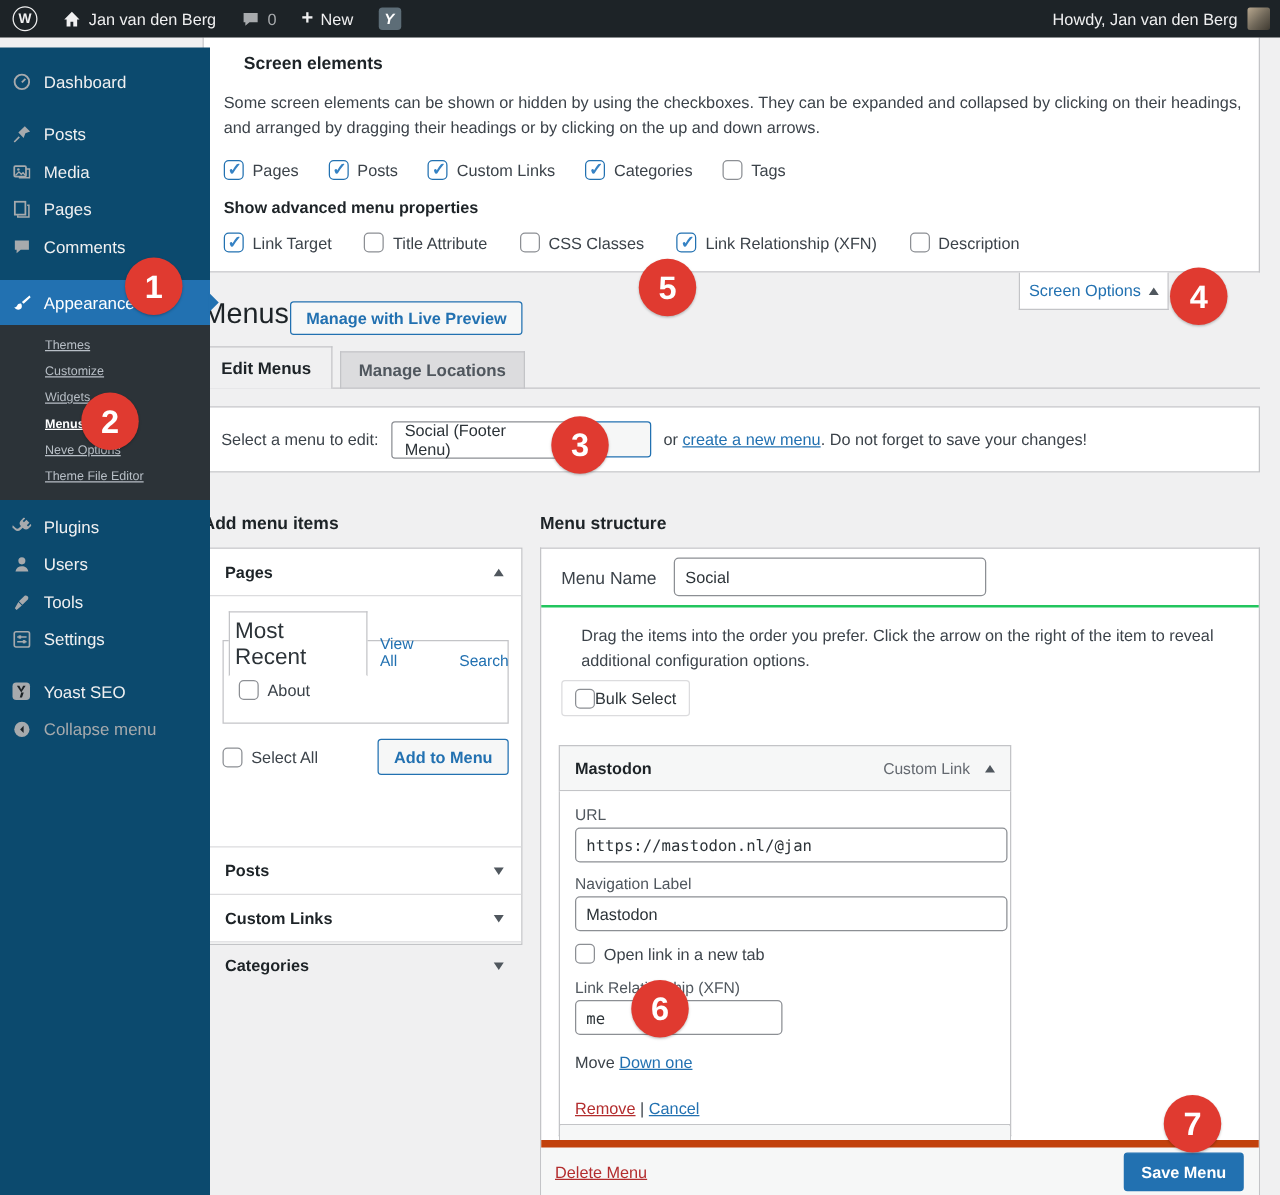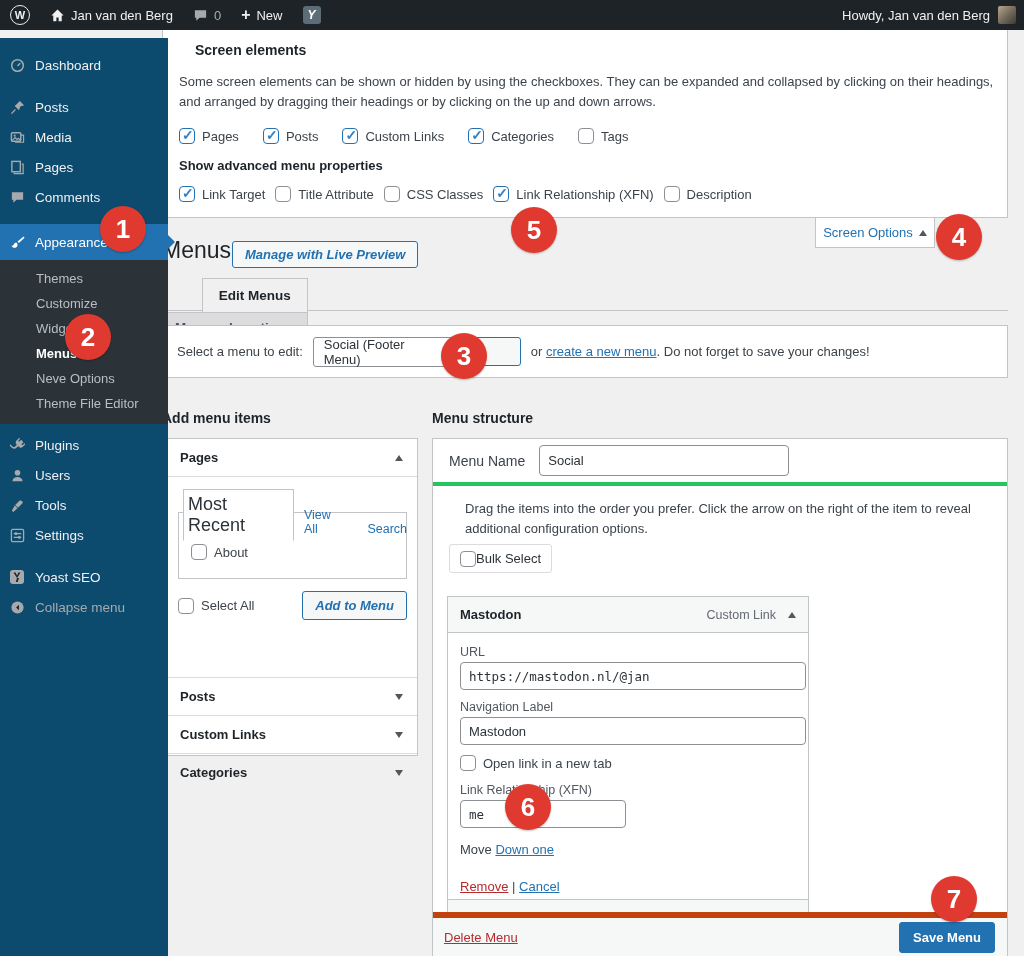--- a/index.html
+++ b/index.html
@@ -19,53 +19,53 @@
   .plus { font-size:16px; font-weight:bold; line-height:1; }
 
   
   .sidebar { position:absolute; left:0; top:38px; width:168px; height:926px; background:#0c4a6e; z-index:40; }
   .sb-item { display:flex; align-items:center; gap:9px; padding:0 8px; height:30px; color:#f0f0f1; font-size:13.5px; cursor:pointer; }
   .sb-item .sb-ico { color:#a7aaad; width:18px; display:flex; justify-content:center; }
   .sb-item.active { background:#2271b1; color:#fff; position:relative; }
   .sb-item.active .sb-ico { color:#fff; }
   .sb-arrow { position:absolute; right:-7px; top:50%; margin-top:-8px; width:0; height:0; border-top:8px solid transparent; border-bottom:8px solid transparent; border-left:8px solid #2271b1; }
   .sb-sub { background:#2c3338; padding:6px 0 8px 0; }
-  .sb-sub-item { padding:5px 8px 5px 36px; color:#b8bfc6; font-size:13px; cursor:pointer; }
+  .sb-sub-item { padding:5px 8px 5px 36px; color:#b8bfc6; font-size:10px; cursor:pointer;text-decoration:underline; }
   .sb-sub-item.current { color:#fff; font-weight:bold; }
   .sb-gap { height:12px; }
 
   
   .cb { width:16px; height:16px; border:1px solid #8c8f94; border-radius:4px; background:#fff; display:inline-block; position:relative; flex:none; cursor:pointer; }
   .cb.checked { border-color:#2271b1; }
   .cb.checked::after { content:"\2713"; position:absolute; left:2px; top:-2px; color:#3582c4; font-size:14px; font-weight:bold; }
   .cbrow { display:flex; align-items:center; gap:7px; }
   .link { color:#2271b1; text-decoration:underline; cursor:pointer; }
   .link-red { color:#b32d2e; text-decoration:underline; cursor:pointer; }
   .tri-up { width:0; height:0; border-left:4.5px solid transparent; border-right:4.5px solid transparent; border-bottom:6px solid #50575e; display:inline-block; }
   .tri-down { width:0; height:0; border-left:4.5px solid transparent; border-right:4.5px solid transparent; border-top:6px solid #50575e; display:inline-block; }
   .chev { width:7px; height:7px; border-right:1.8px solid #3c434a; border-bottom:1.8px solid #3c434a; transform:rotate(45deg) translateY(-2px); display:inline-block; }
   .txtinput { border:1px solid #8c8f94; border-radius:3px; background:#fff; font-family:"Liberation Sans",sans-serif; font-size:13px; color:#2c3338; padding:0 8px; }
   .mono { font-family:"DejaVu Sans Mono", monospace; font-size:12.5px; }
-  .btn-secondary { background:#f6f7f7; border:1px solid #2271b1; color:#2271b1; border-radius:3px; font-size:13px; font-weight:600; cursor:pointer; font-family:"Liberation Sans",sans-serif;font-style:italic; }
+  .btn-secondary { background:#f6f7f7; border:1px solid #2271b1; color:#2271b1; border-radius:3px; font-size:13px; font-weight:600; cursor:pointer; font-family:"Liberation Sans",sans-serif; }
   .btn-primary { background:#2271b1; border:1px solid #2271b1; color:#fff; border-radius:3px; font-size:13px; font-weight:600; cursor:pointer; font-family:"Liberation Sans",sans-serif; }
 
   
   .so-panel { position:absolute; left:162px; top:30px; width:846px; height:188px; background:#fff; border:1px solid #c3c4c7; border-top:none; z-index:20; }
   .so-h { position:absolute; left:32px; top:12px; font-size:14px; font-weight:600; color:#1d2327; }
   .so-p { position:absolute; left:16px; top:42px; width:818px; line-height:20px; color:#3c434a; }
   .so-row1 { position:absolute; left:16px; top:98px; display:flex; gap:24px; }
   .so-h2 { position:absolute; left:16px; top:128px; font-size:13px; font-weight:600; color:#1d2327; }
-  .so-row2 { position:absolute; left:16px; top:156px; display:flex; gap:10px; }
+  .so-row2 { position:absolute; left:16px; top:156px; display:flex; gap:26px; }
   .so-tab { position:absolute; left:815px; top:218px; width:120px; height:30px; background:#fff; border:1px solid #c3c4c7; border-top:none; display:flex; align-items:center; justify-content:center; gap:6px; color:#2271b1; cursor:pointer; z-index:21; }
   .so-tab .tri-up { border-bottom-color:#50575e; }
 
   
   .page-title { position:absolute; left:162px; top:237px; font-size:23px; color:#1d2327; font-weight:400; }
   .btn-live { position:absolute; left:232px; top:241px; height:27px; padding:0 12px; }
-  .nav-tabs { position:absolute; left:160px; top:278px; height:33px; display:flex; align-items:flex-end;flex-direction:column; }
+  .nav-tabs { position:absolute; left:160px; top:278px; height:33px; display:flex; align-items:flex-end; }
   .nav-tab { padding:7px 14px; border:1px solid #c3c4c7; border-bottom:none; background:#dcdcde; color:#50575e; font-weight:600; font-size:13.5px; margin-right:6px; cursor:pointer; }
   .nav-tab.active { background:#f0f0f1; color:#1d2327; position:relative; z-index:2; padding:9px 16px; }
   .hrule { position:absolute; left:160px; top:310px; width:848px; height:0; border-top:1px solid #c3c4c7; z-index:1; }
 
   
   .select-bar { position:absolute; left:160px; top:325px; width:848px; height:53px; background:#fff; border:1px solid #c3c4c7; display:flex; align-items:center; padding:0 16px; gap:10px; }
   .sel-box { width:148px; height:30px; border:1px solid #8c8f94; border-radius:3px; background:#fff; display:flex; align-items:center; justify-content:space-between; padding:0 10px; color:#2c3338; cursor:pointer; }
   .sel-btn { width:50px; height:29px; }
 
   
@@ -76,21 +76,21 @@
   .pages-body { position:relative; height:200px; }
   .inner-tabs { position:absolute; left:17px; top:12px; display:flex; align-items:flex-end; gap:0; z-index:2; }
   .inner-tab-active { background:#fff; border:1px solid #c3c4c7; border-bottom:1px solid #fff; padding:4px 4px; color:#2c3338; font-size:18px; margin-bottom:-1px; }
   .inner-link { padding:4px 10px; font-size:12.5px; color:#2271b1; cursor:pointer; }
   .list-box { position:absolute; left:12px; top:35px; width:229px; height:67px; border:1px solid #c3c4c7; background:#fff; padding:8px 12px; display:flex; flex-direction:column; gap:7px; }
   .pages-foot { position:absolute; left:12px; top:114px; width:229px; display:flex; align-items:center; justify-content:space-between; }
   .btn-addmenu { height:29px; padding:0 12px; }
 
   
   .right-card { position:absolute; left:432px; top:438px; width:576px; height:518px; background:#fff; border:1px solid #c3c4c7; border-bottom:none; }
-  .mn-row { height:47px; border-bottom:4px solid #22c55e; display:flex; align-items:center; padding:12px 16px; gap:14px; }
+  .mn-row { height:47px; border-bottom:2px solid #22c55e; display:flex; align-items:center; padding:12px 16px; gap:14px; }
   .mn-label { font-size:14px; color:#3c434a; }
   .mn-input { width:250px; height:31px; border-radius:4px; }
   .drag-p { position:absolute; left:32px; top:60px; width:556px; line-height:20px; color:#3c434a; }
   .bulk { position:absolute; left:16px; top:105px; height:29px; border:1px solid #dcdcde; border-radius:3px; background:#fff; display:flex; align-items:center; gap:0; padding:0 10px; color:#2c3338; cursor:pointer; }
 
   .menu-item-card { position:absolute; left:14px; top:157px; width:362px; }
   .mi-head { height:37px; background:#f6f7f7; border:1px solid #c3c4c7; display:flex; align-items:center; padding:0 12px; cursor:move; }
   .mi-title { font-weight:600; color:#1d2327; }
   .mi-type { margin-left:auto; color:#646970; font-size:12.5px; margin-right:12px; }
   .mi-body { border:1px solid #c3c4c7; border-top:none; background:#fff; padding:12px 12px 14px 12px; }

